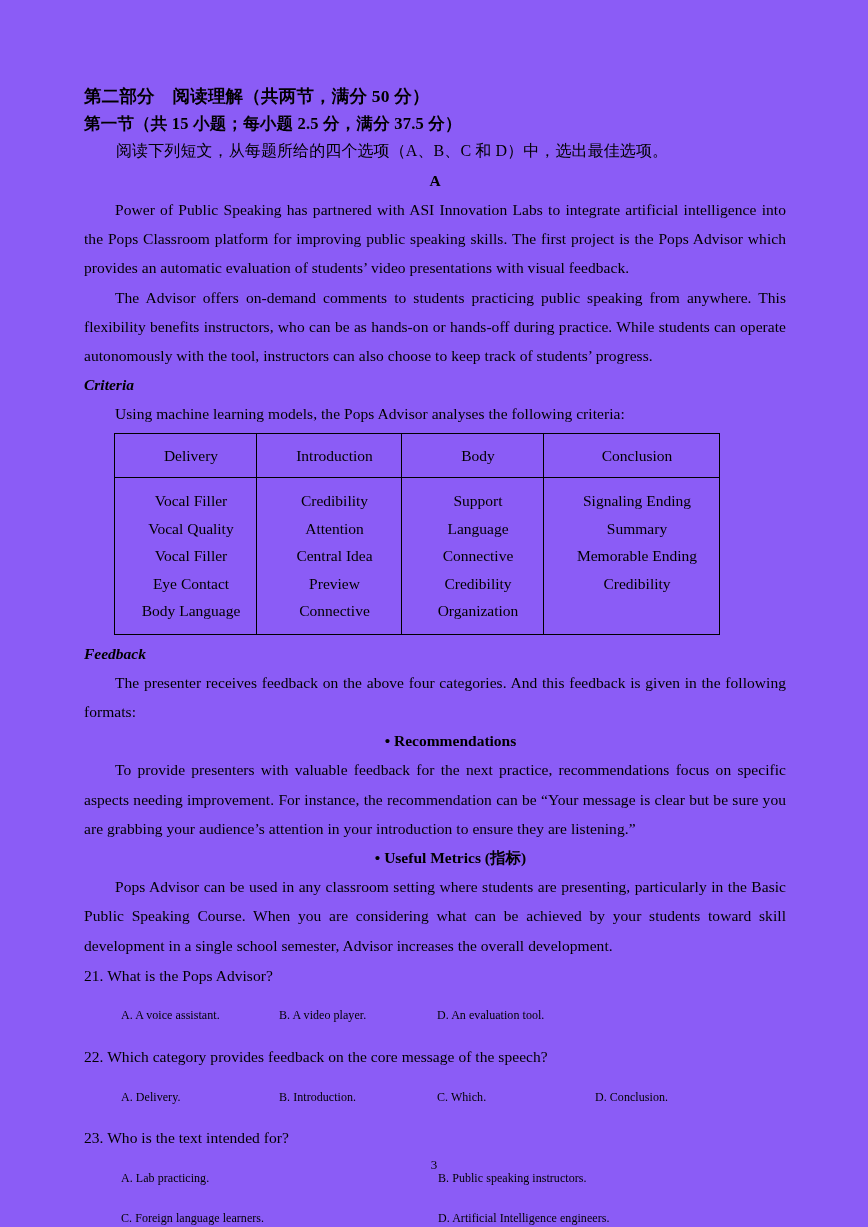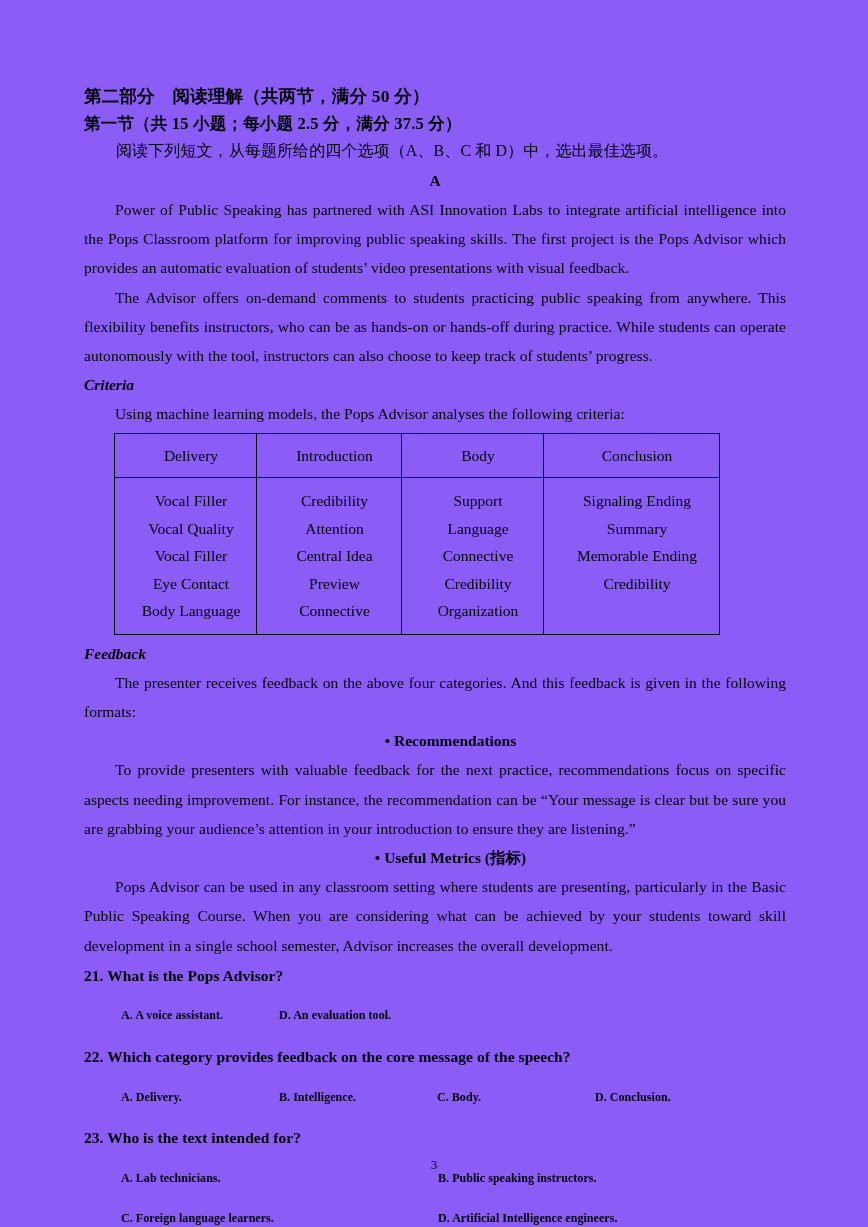--- a/index.html
+++ b/index.html
@@ -98,21 +98,21 @@
     height: 23px;
     padding-top: 8px;
     padding-bottom: 8px;
   }
   col.c1 { width: 142px; }
   col.c2 { width: 145px; }
   col.c3 { width: 142px; }
   col.c4 { width: 176px; }
   td.col4cell { line-height: 27.6px; padding-top: 16px; }
   .cell-item { display: block; }
-  .qblock { margin-top: 2px; font-weight: bold; }
+  .qblock { margin-top: 2px; }
   .qtext {
     margin: 0;
     font-size: 15.5px;
     line-height: 27.6px;
     letter-spacing: 0.05px;
   }
   .opts {
     margin: 13px;
     font-size: 12px;
     line-height: 27.6px;
@@ -203,38 +203,39 @@
     <p class="body-par">To provide presenters with valuable feedback for the next practice, recommendations focus on specific aspects needing improvement. For instance, the recommendation can be “Your message is clear but be sure you are grabbing your audience’s attention in your introduction to ensure they are listening.”</p>
 
     <div class="bullet-head">• Useful Metrics (指标)</div>
 
     <p class="body-par">Pops Advisor can be used in any classroom setting where students are presenting, particularly in the Basic Public Speaking Course. When you are considering what can be achieved by your students toward skill development in a single school semester, Advisor increases the overall development.</p>
 
     <div class="qblock">
       <p class="qtext">21. What is the Pops Advisor?</p>
       <div class="opts four">
         <span>A. A voice assistant.</span>
+        <span>B. A video player.</span>
         <span>D. An evaluation tool.</span>
       </div>
     </div>
 
     <div class="qblock">
       <p class="qtext">22. Which category provides feedback on the core message of the speech?</p>
       <div class="opts four">
         <span>A. Delivery.</span>
-        <span>B. Intelligence.</span>
-        <span>C. Body.</span>
+        <span>B. Introduction.</span>
+        <span>C. Which.</span>
         <span>D. Conclusion.</span>
       </div>
     </div>
 
     <div class="qblock">
       <p class="qtext">23. Who is the text intended for?</p>
       <div class="opts two">
-        <span>A. Lab technicians.</span>
+        <span>A. Lab practicing.</span>
         <span>B. Public speaking instructors.</span>
       </div>
       <div class="opts two">
         <span>C. Foreign language learners.</span>
         <span>D. Artificial Intelligence engineers.</span>
       </div>
     </div>
 
   </div>
 

